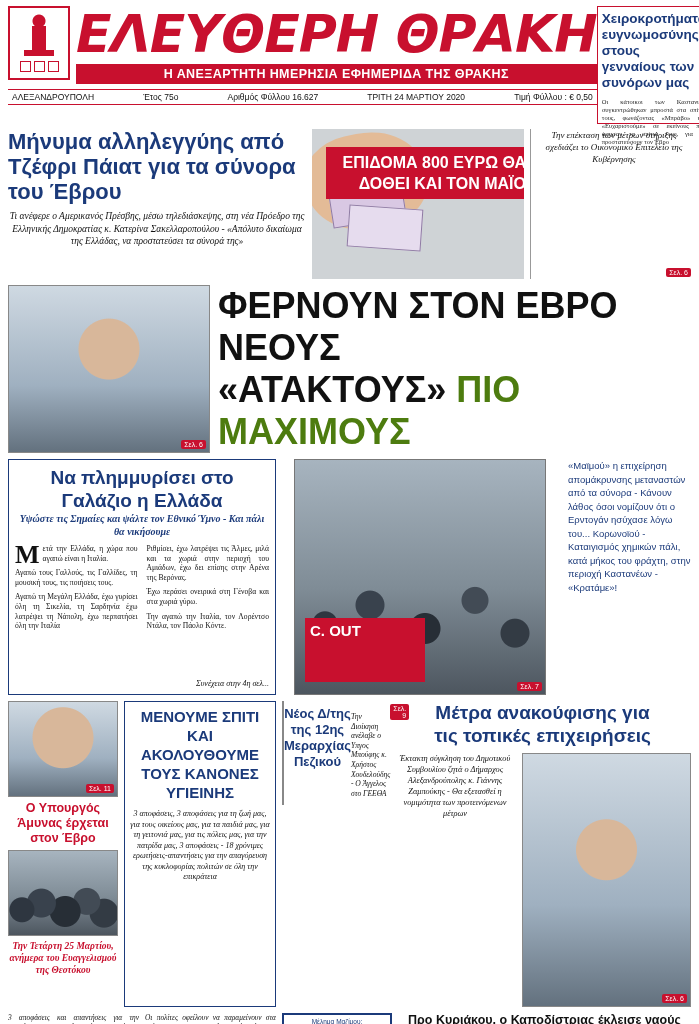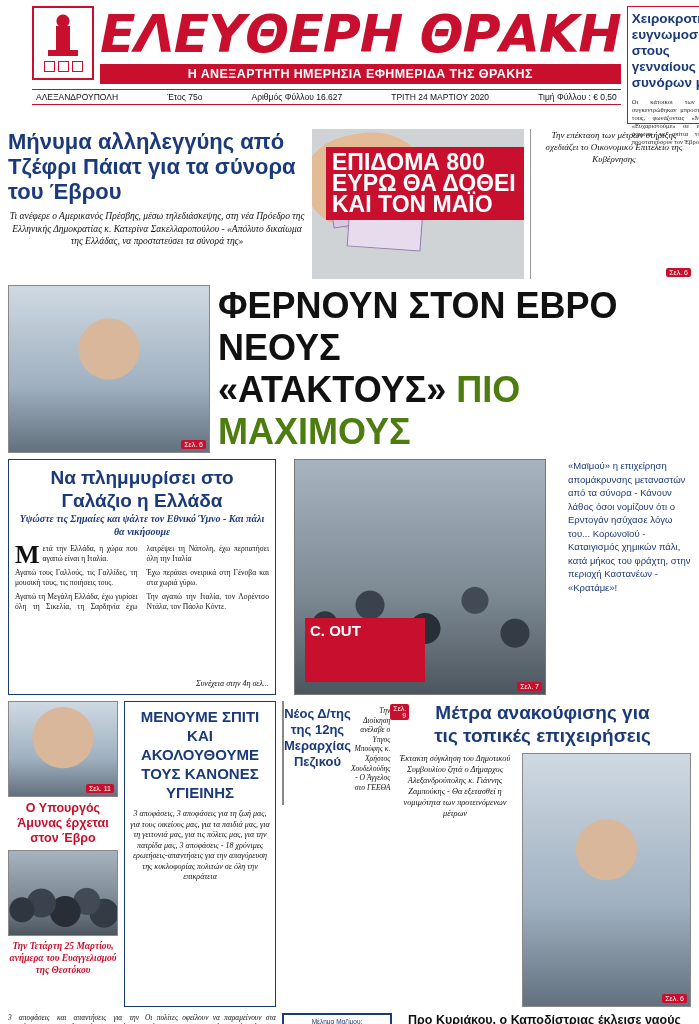--- a/index.html
+++ b/index.html
@@ -7,21 +7,21 @@
   body {
     width: 699px; height: 1024px;
     background: #ffffff;
     font-family: "Liberation Serif", serif;
     color: #111;
     overflow: hidden;
   }
   .page { position: relative; width: 699px; height: 1024px; padding: 6px 8px 6px 8px; }
 
   
-  .masthead { display:flex; gap:6px; height:118px;margin-left:24px; }
+  .masthead { display:flex; height:118px; }
   .mast-left { flex: 1 1 auto; position:relative; }
   .logo-row { display:flex; align-items:flex-start; gap:6px; }
   .logo-box { width:62px; height:74px; border:2px solid #c8102e; display:flex; flex-direction:column; align-items:center; justify-content:center; padding:2px; }
   .statue { width:34px; height:44px; background:
       linear-gradient(to bottom, #c8102e 0 100%);
       -webkit-mask: radial-gradient(circle at 50% 16%, #000 6px, transparent 7px),
         linear-gradient(#000 0 0) 50% 60%/14px 24px no-repeat,
         linear-gradient(#000 0 0) 50% 96%/30px 6px no-repeat;
       mask: radial-gradient(circle at 50% 16%, #000 6px, transparent 7px),
         linear-gradient(#000 0 0) 50% 60%/14px 24px no-repeat,
@@ -62,22 +62,22 @@
   .row2 { display:flex; gap:6px; margin-top:5px; height:150px; }
   .r2-left { width:298px; }
   .r2-left h2 {
     margin:0; font-family:"Liberation Sans", sans-serif; font-weight:bold;
     color:#1b3a7a; font-size:22px; line-height:25px;
   }
   .r2-left .lede { margin-top:6px; font-size:9.5px; line-height:12.5px; text-align:center; font-style:italic; }
   .r2-mid { width:212px; position:relative; overflow:hidden; background:#cfd3d6; }
   .euro-band {
     position:absolute; left:14px; top:18px; right:-2px; background:#c8102e; color:#fff;
-    font-family:"Liberation Sans", sans-serif; font-weight:bold; font-size:23px; line-height:21px;
-    padding:5px 6px; text-align:left;
+    font-family:"Liberation Sans", sans-serif; font-weight:bold; font-size:16px; line-height:21px;
+    padding:5px 0; text-align:right;
   }
   .r2-right { flex:1; border-left:1px solid #999; padding-left:6px; display:flex; flex-direction:column; justify-content:space-between; }
   .r2-right p { margin:0; font-size:9px; line-height:12px; text-align:center; font-style:italic; }
 
   
   .hero { display:flex; gap:8px; margin-top:6px; height:168px; }
   .hero-photo { width:202px; border:1px solid #888; position:relative; overflow:hidden; background:#9fb0bd; }
   .hero-text { flex:1; display:flex; flex-direction:column; justify-content:center; }
   .hero-l1 { font-family:"Liberation Sans", sans-serif; font-weight:bold; font-size:36px; line-height:42px; color:#111; }
   .hero-l2 { font-family:"Liberation Sans", sans-serif; font-weight:bold; font-size:36px; line-height:42px; }
@@ -104,21 +104,21 @@
   .col-a .ph2 { margin-top:4px; height:86px; border:1px solid #888; position:relative; overflow:hidden; background:#7f8c96; }
   .col-a .txt { margin-top:4px; text-align:center; font-style:italic; font-weight:bold; color:#c8102e; font-size:9.5px; line-height:12px; }
 
   .col-b { width:152px; border:1px solid #1b3a7a; padding:5px; display:flex; flex-direction:column; }
   .col-b h3 { margin:0; text-align:center; font-family:"Liberation Sans", sans-serif; font-weight:bold; color:#1b3a7a; font-size:15px; line-height:19px; }
   .col-b .body { margin-top:7px; font-size:8px; line-height:10.5px; text-align:center; font-style:italic; flex:1; }
 
   .col-c { width:106px; display:flex; flex-direction:row; }
   .col-c .ph { height:104px; border:1px solid #888; position:relative; overflow:hidden; background:#9aa6ad; }
   .col-c h3 { margin-top:5px; text-align:center; font-family:"Liberation Sans", sans-serif; font-weight:bold; color:#1b3a7a; font-size:13px; line-height:16px; }
-  .col-c .body { margin-top:5px; font-size:7.6px; line-height:9.6px; text-align:right; font-style:italic; }
+  .col-c .body { margin-top:11px; font-size:7.6px; line-height:9.6px; text-align:left; font-style:italic; }
 
   .col-d { flex:1; display:flex; flex-direction:column; }
   .col-d h2 { margin:0; text-align:center; font-family:"Liberation Sans", sans-serif; font-weight:bold; color:#1b3a7a; font-size:19px; line-height:23px; }
   .col-d .inner { display:flex; gap:6px; margin-top:6px; flex:1; }
   .col-d .lede { width:122px; font-size:8.3px; line-height:11px; text-align:center; font-style:italic; }
   .col-d .ph { flex:1; border:1px solid #888; position:relative; overflow:hidden; background:#8fa3b3; }
 
   
   .bottom { display:flex; gap:6px; margin-top:6px; height:84px; }
   .bt-left { width:268px; display:flex; gap:6px; }
@@ -235,20 +235,21 @@
 
   <div class="row4">
     <div class="r4-left">
       <h2>Να πλημμυρίσει στο</h2>
       <h2>Γαλάζιο η Ελλάδα</h2>
       <div class="sub">Υψώστε τις Σημαίες και ψάλτε τον Εθνικό Ύμνο - Και πάλι θα νικήσουμε</div>
       <div class="twocol">
         <p class="dropcap">Μετά την Ελλάδα, η χώρα που αγαπώ είναι η Ιταλία.</p>
         <p>Αγαπώ τους Γαλλούς, τις Γαλλίδες, τη μουσική τους, τις ποιήσεις τους.</p>
         <p>Αγαπώ τη Μεγάλη Ελλάδα, έχω γυρίσει όλη τη Σικελία, τη Σαρδηνία έχω λατρέψει τη Νάπολη, έχω περπατήσει όλη την Ιταλία</p>
+        <p>Ριθμίσει, έχω λατρέψει τις Άλμες, μιλά και τα χωριά στην περιοχή του Αμιάδων, έχω δει επίσης στην Αρένα της Βερόνας.</p>
         <p>Έχω περάσει ονειρικά στη Γένοβα και στα χωριά γύρω.</p>
         <p>Την αγαπώ την Ιταλία, τον Λορέντσο Ντάλα, τον Πάολο Κόντε.</p>
       </div>
       <div class="cont">Συνέχεια στην 4η σελ...</div>
     </div>
 
     <div class="r4-mid">
       <div class="fill-crowd"></div>
       <div class="redsign">
         <span>C. OUT</span>

